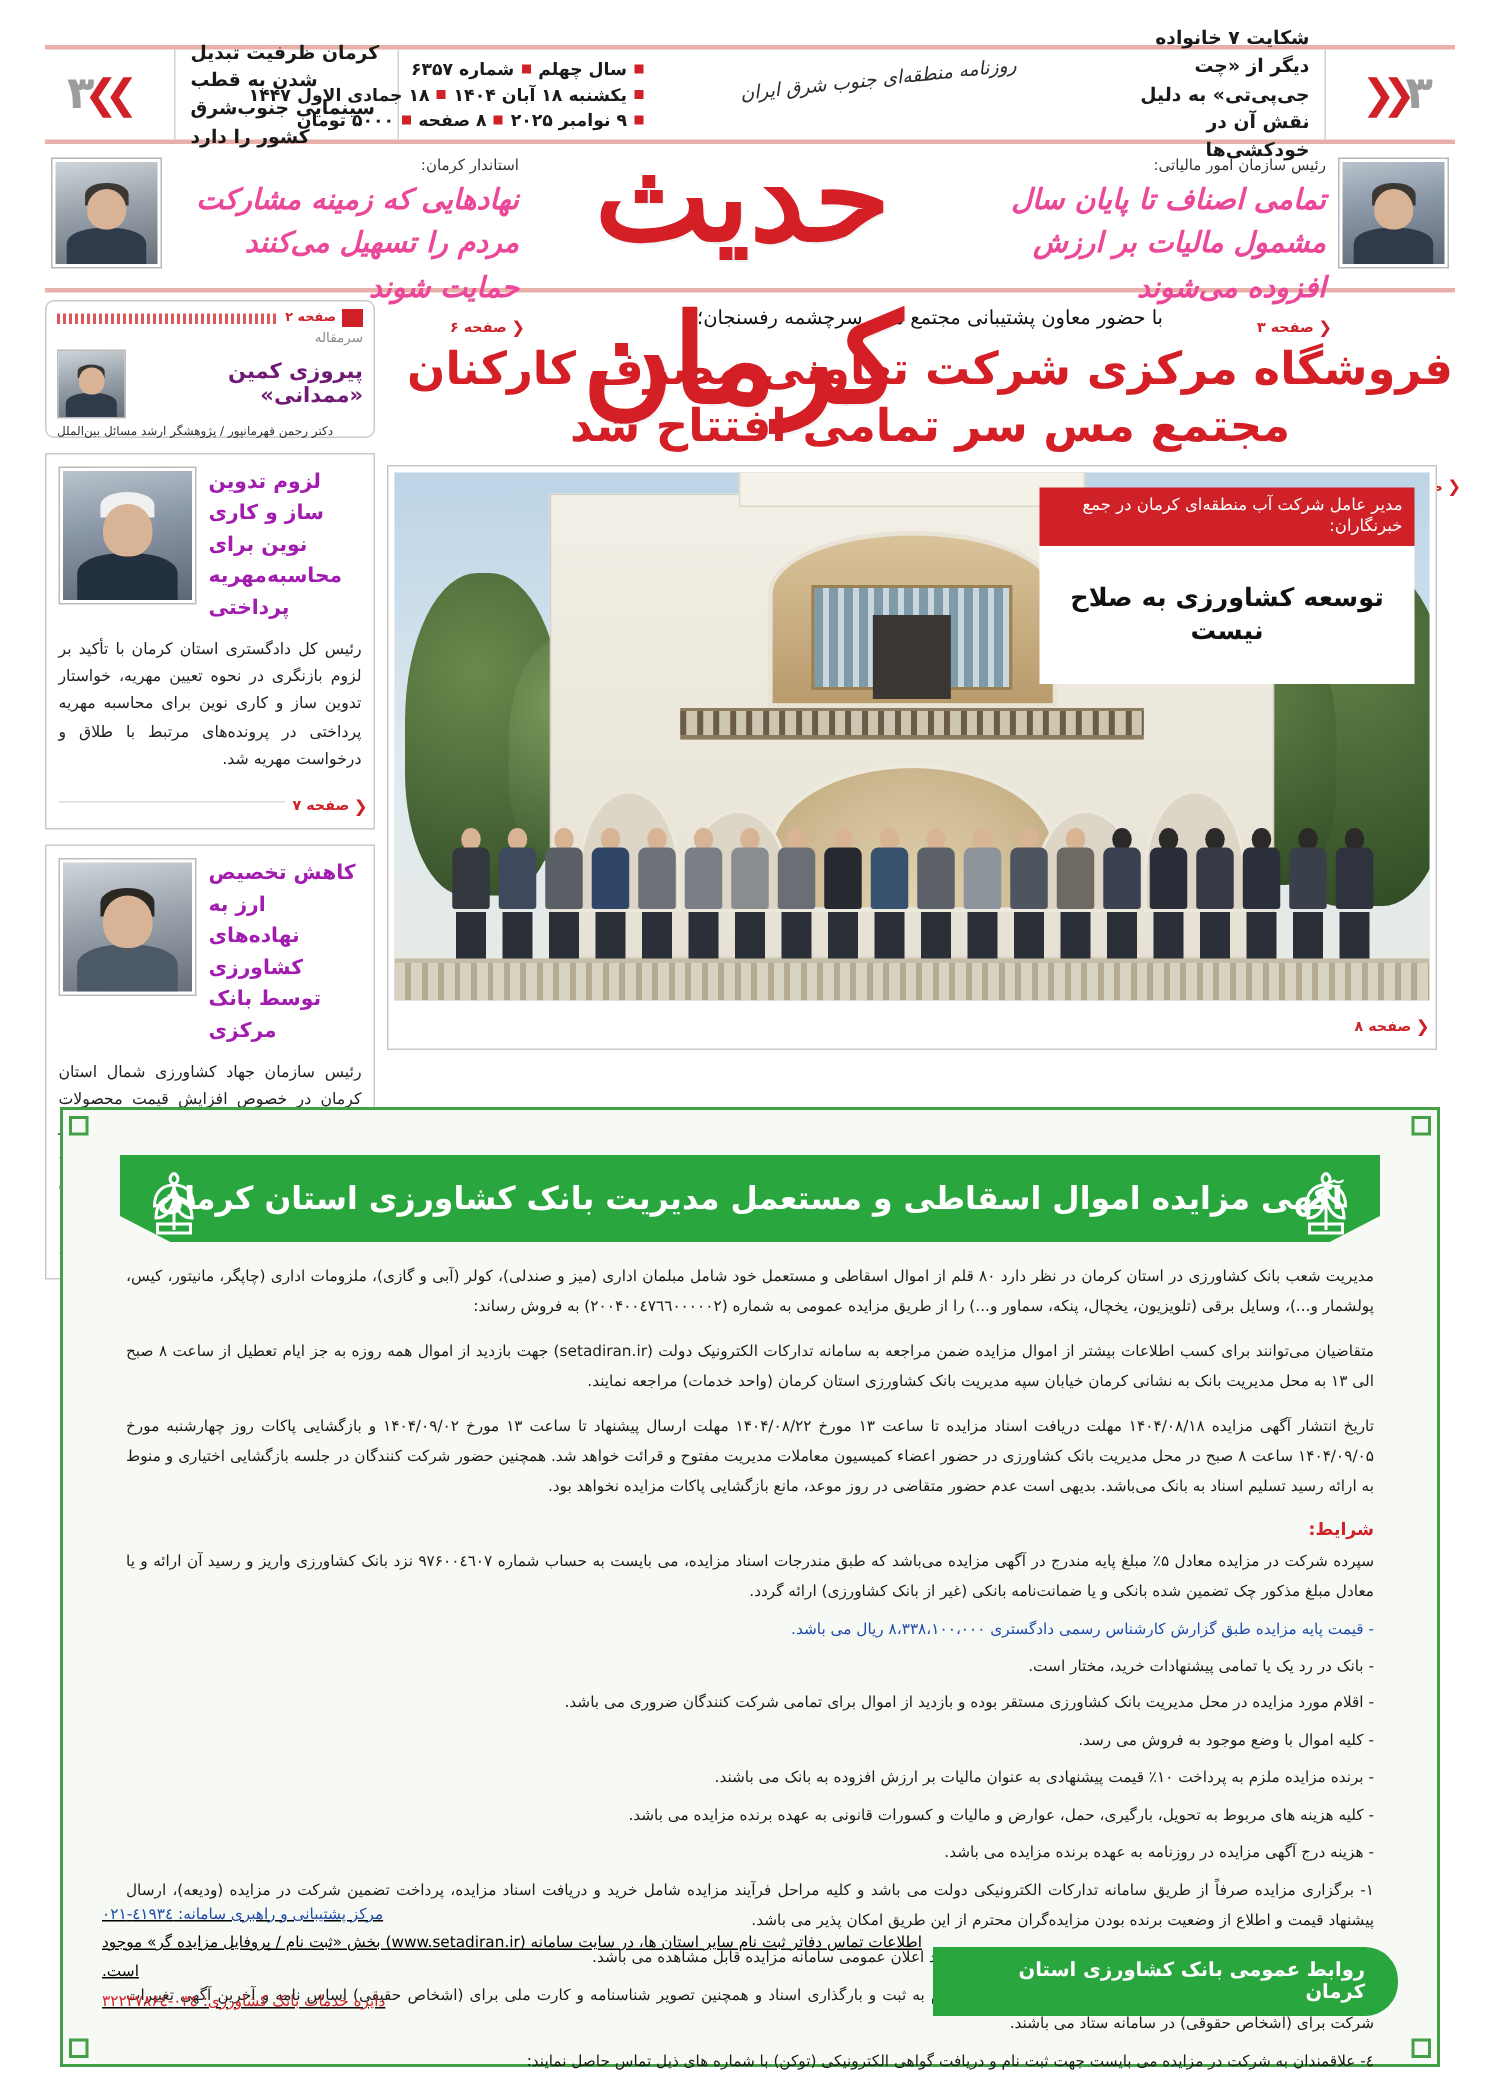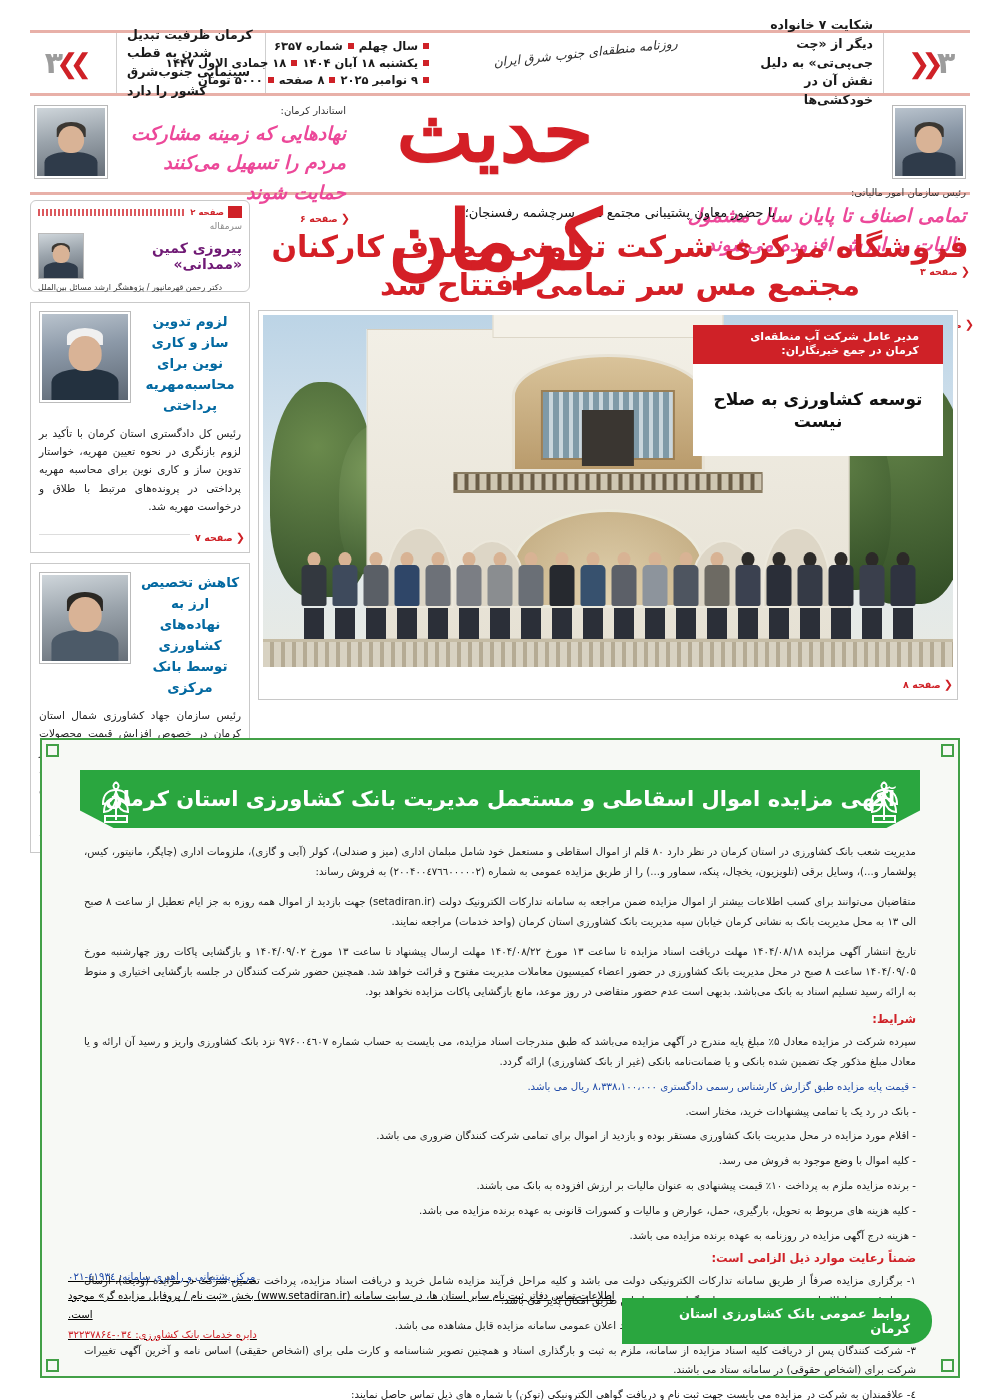--- a/index.html
+++ b/index.html
@@ -100,21 +100,21 @@
   
   .promo-band {
     position: absolute;
     top: 99px; right: 30px;
     width: 940px; height: 96px;
     border-bottom: 3px solid #e8b0a8;
     display: flex; flex-direction: row;
   }
   .promo {
     width: 320px;
-    display: flex; flex-direction: column; align-items: flex-start;
+    display: flex; flex-direction: row; align-items: flex-start;
     gap: 8px; padding: 6px 4px 0 4px;
   }
   .promo.left { margin-right: auto; flex-direction: row-reverse; }
   .promo-photo {
     width: 74px; height: 74px;
     border: 1px solid #b8b8b8; padding: 2px; background: #fff;
     flex: 0 0 auto;
   }
   .ph-inner { width: 100%; height: 100%; position: relative; overflow: hidden; }
   .ph-a { background: linear-gradient(170deg,#b9c3cd 0%,#8c99a8 40%,#5d6773 100%); }
@@ -260,22 +260,22 @@
   .railing {
     position: absolute; left: 0; right: 0; bottom: 0;
     height: 8%;
     background: repeating-linear-gradient(90deg,#d8d2c2 0 7px,#b5ab94 7px 11px);
     border-top: 3px solid #c6bda6;
   }
   .photo-caption-box {
     position: absolute; top: 10px; right: 10px; width: 250px; z-index: 5;
   }
   .cap-red {
-    background: #cf2127; color: #fff; font-size: 11px; font-weight: bold;
-    padding: 5px 24px; text-align: right; line-height: 1.3;
+    background: #cf2127; color: #fff; font-size: 11px; font-weight: normal;
+    padding: 5px 8px; text-align: right; line-height: 1.3;
   }
   .cap-white {
     background: #fff; color: #111; font-size: 17px; font-weight: bold;
     padding: 24px 8px; text-align: center; line-height: 1.3;
   }
   .photo-foot {
     height: 30px; display: flex; align-items: center; padding-right: 4px;
   }
 
   
@@ -302,21 +302,21 @@
   .edit-title { flex: 1 1 auto; font-size: 14px; font-weight: bold; color: #701a75; text-align: right; }
   .edit-photo { width: 46px; height: 46px; border: 1px solid #bbb; flex: 0 0 auto; }
   .edit-author { font-size: 8px; color: #333; text-align: left; margin-top: 4px; }
 
   .sidecard {
     border: 1px solid #c9c9c9;
     margin-top: 10px; padding: 8px;
     background: #fff;
   }
   .sc-head { display: flex; gap: 8px; align-items: flex-start; }
-  .sc-title { flex: 1 1 auto; font-size: 13.5px; font-weight: bold; color: #0369a1; line-height: 1.55; text-align: center; }
+  .sc-title { flex: 1 1 auto; font-size: 13.5px; font-weight: bold; color: #a21caf; line-height: 1.55; text-align: left; }
   .sc-photo { width: 92px; height: 92px; border: 1px solid #bbb; padding: 2px; flex: 0 0 auto; background:#fff;}
   .sc-body { font-size: 10.5px; color: #222; line-height: 1.75; text-align: justify; margin-top: 8px; }
   .sc-foot { margin-top: 6px; display: flex; align-items: center; gap: 5px; }
   .sc-rule { flex: 1 1 auto; height: 1px; background: #ddd; }
 
   
   .ad {
     position: absolute;
     bottom: 22px; right: 40px;
     width: 920px; height: 640px;
@@ -721,21 +721,20 @@
       <p class="ad-sec">شرایط:</p>
       <p class="ad-li">سپرده شرکت در مزایده معادل ۵٪ مبلغ پایه مندرج در آگهی مزایده می‌باشد که طبق مندرجات اسناد مزایده، می بایست به حساب شماره ۹۷۶۰۰٤٦۰۷ نزد بانک کشاورزی واریز و رسید آن ارائه و یا معادل مبلغ مذکور چک تضمین شده بانکی و یا ضمانت‌نامه بانکی (غیر از بانک کشاورزی) ارائه گردد.</p>
       <p class="ad-li blue">- قیمت پایه مزایده طبق گزارش کارشناس رسمی دادگستری ۸،۳۳۸،۱۰۰،۰۰۰ ریال می باشد.</p>
       <p class="ad-li">- بانک در رد یک یا تمامی پیشنهادات خرید، مختار است.</p>
       <p class="ad-li">- اقلام مورد مزایده در محل مدیریت بانک کشاورزی مستقر بوده و بازدید از اموال برای تمامی شرکت کنندگان ضروری می باشد.</p>
       <p class="ad-li">- کلیه اموال با وضع موجود به فروش می رسد.</p>
       <p class="ad-li">- برنده مزایده ملزم به پرداخت ۱۰٪ قیمت پیشنهادی به عنوان مالیات بر ارزش افزوده به بانک می باشند.</p>
       <p class="ad-li">- کلیه هزینه های مربوط به تحویل، بارگیری، حمل، عوارض و مالیات و کسورات قانونی به عهده برنده مزایده می باشد.</p>
       <p class="ad-li">- هزینه درج آگهی مزایده در روزنامه به عهده برنده مزایده می باشد.</p>
 
-      <p class="ad-sec">ضمناً رعایت موارد ذیل الزامی است:</p>
       <p class="ad-li">۱- برگزاری مزایده صرفاً از طریق سامانه تدارکات الکترونیکی دولت می باشد و کلیه مراحل فرآیند مزایده شامل خرید و دریافت اسناد مزایده، پرداخت تضمین شرکت در مزایده (ودیعه)، ارسال پیشنهاد قیمت و اطلاع از وضعیت برنده بودن مزایده‌گران محترم از این طریق امکان پذیر می باشد.</p>
       <p class="ad-li">۲- کلیه اطلاعات اموال شامل مشخصات، شرایط و نحوه فروش در برد اعلان عمومی سامانه مزایده قابل مشاهده می باشد.</p>
       <p class="ad-li">۳- شرکت کنندگان پس از دریافت کلیه اسناد مزایده از سامانه، ملزم به ثبت و بارگذاری اسناد و همچنین تصویر شناسنامه و کارت ملی برای (اشخاص حقیقی) اساس نامه و آخرین آگهی تغییرات شرکت برای (اشخاص حقوقی) در سامانه ستاد می باشند.</p>
       <p class="ad-li">٤- علاقمندان به شرکت در مزایده می بایست جهت ثبت نام و دریافت گواهی الکترونیکی (توکن) با شماره های ذیل تماس حاصل نمایند:</p>
     </div>
 
     <div class="ad-foot">
       <div class="ad-pill">روابط عمومی بانک کشاورزی استان کرمان</div>
       <div class="ad-contacts">
         <div class="blue">مرکز پشتیبانی و راهبری سامانه: ٤۱۹۳٤-۰۲۱</div>

